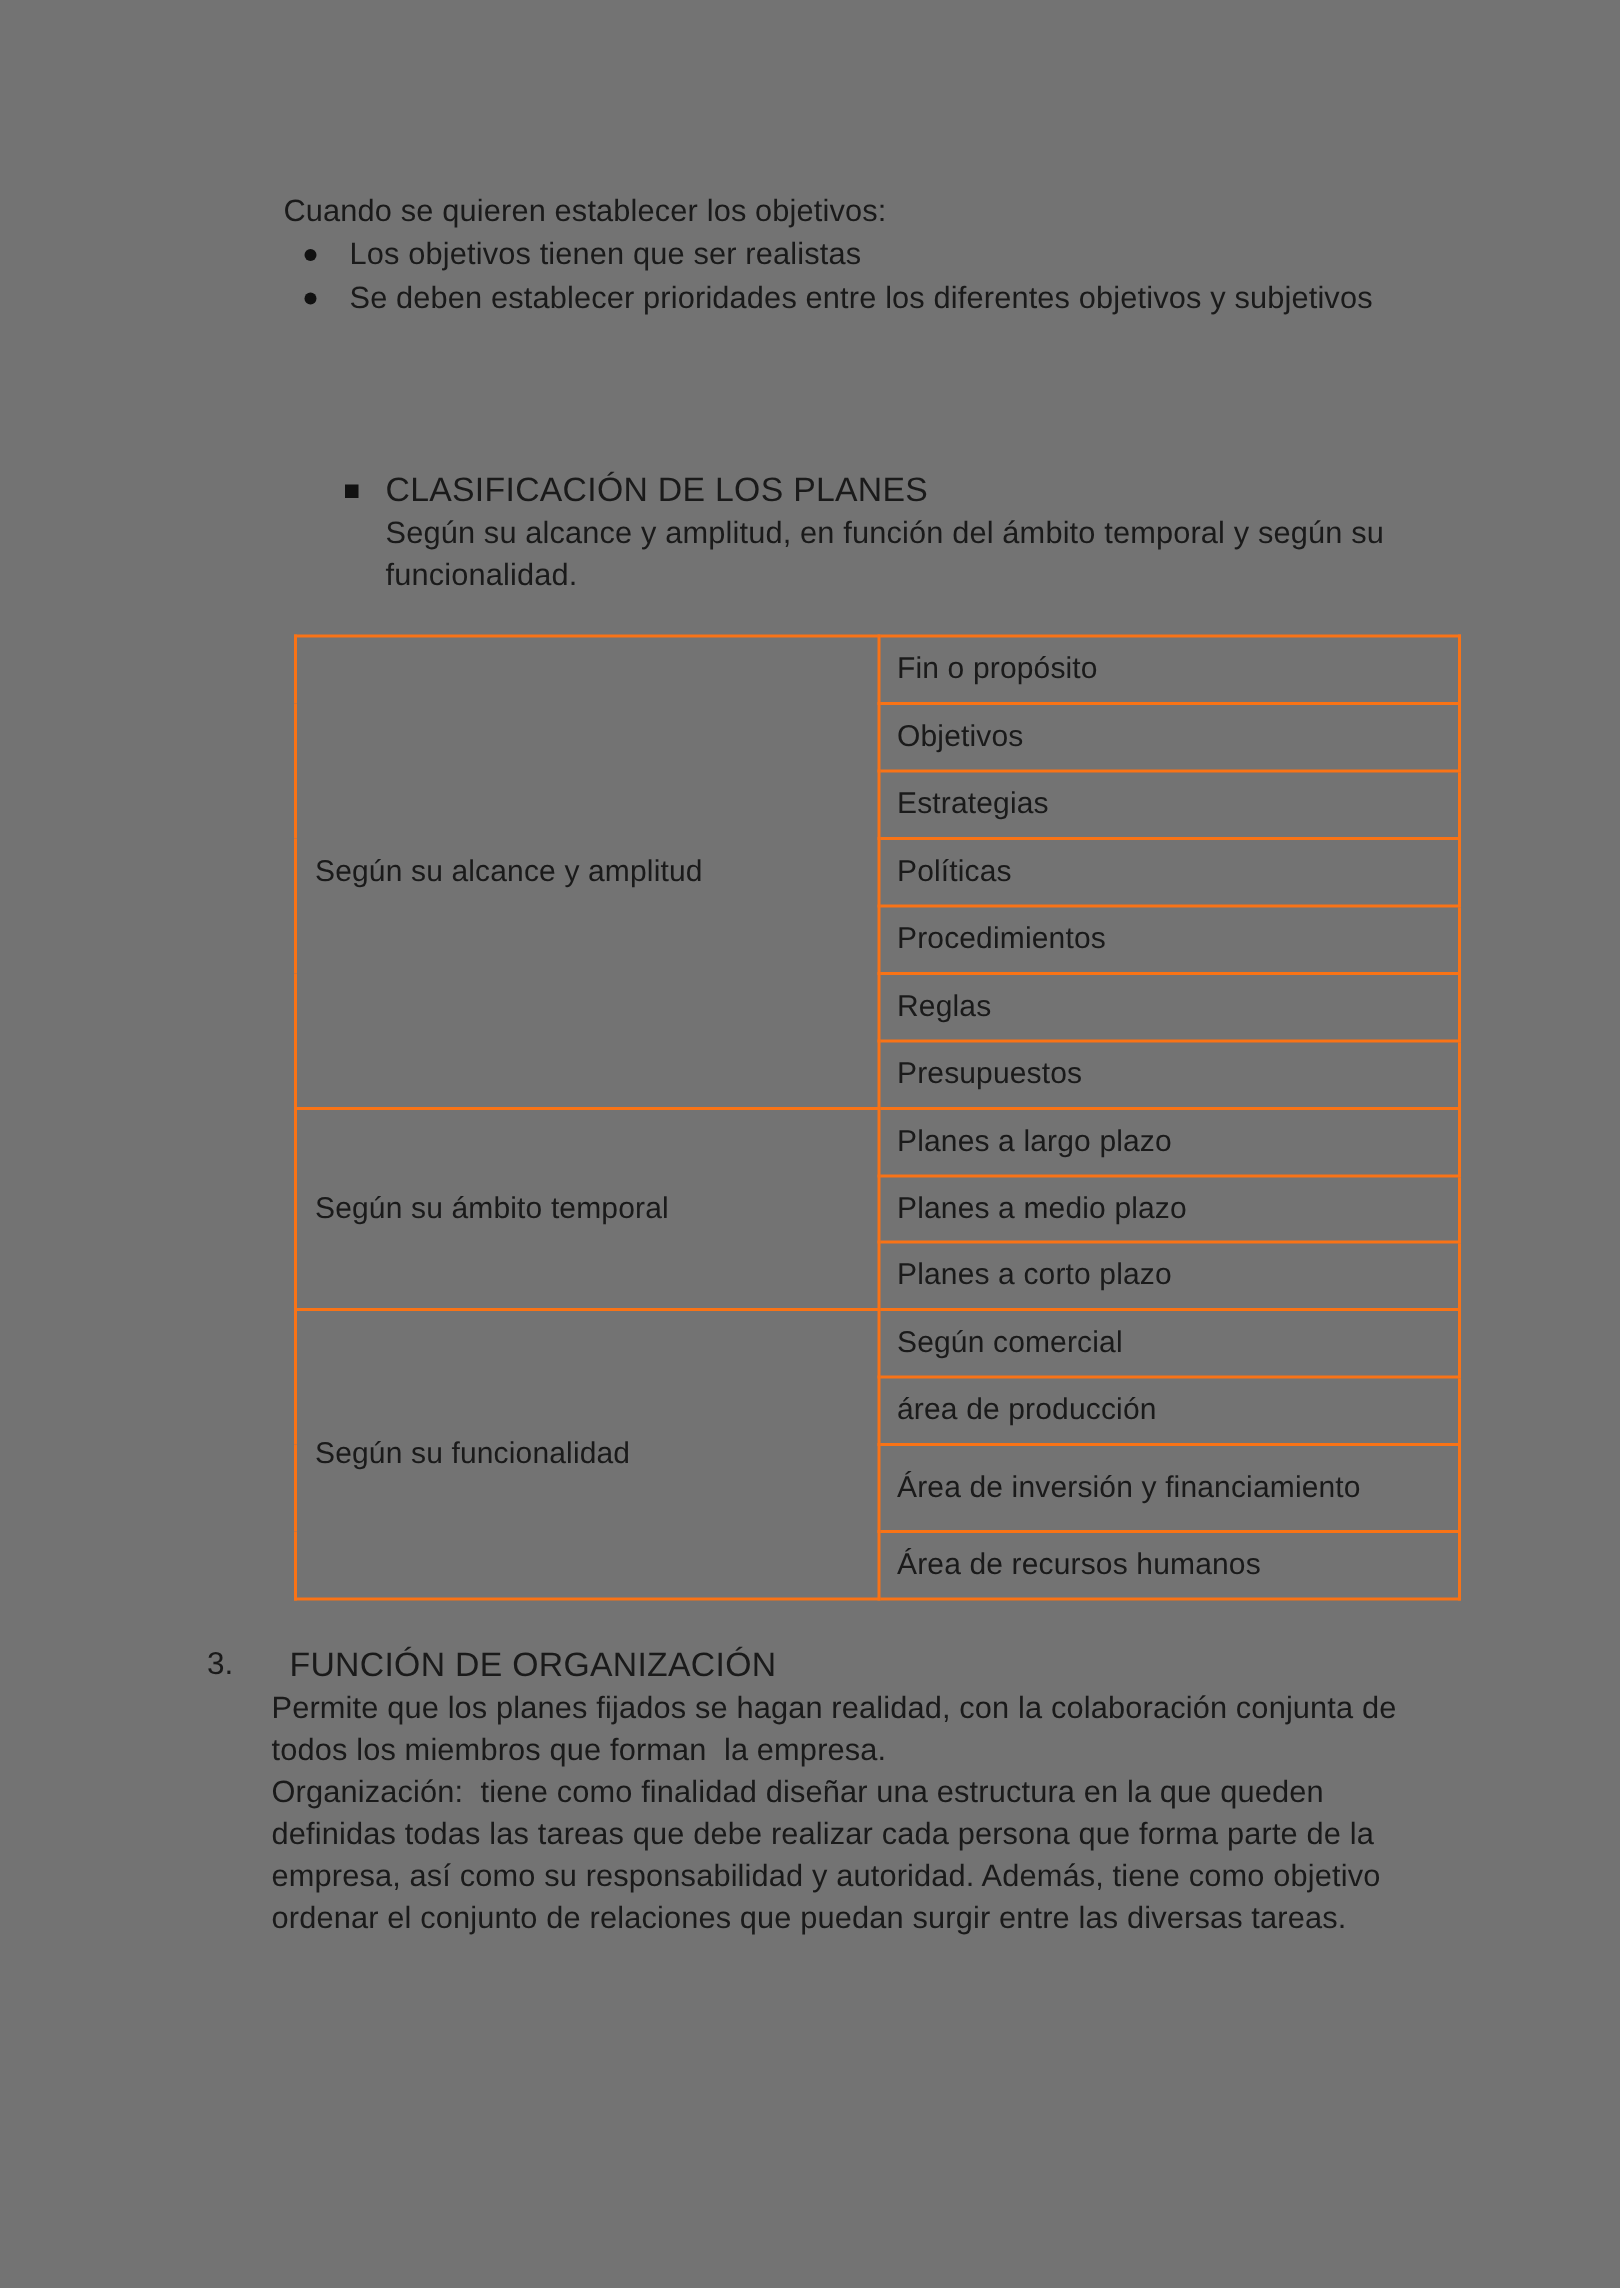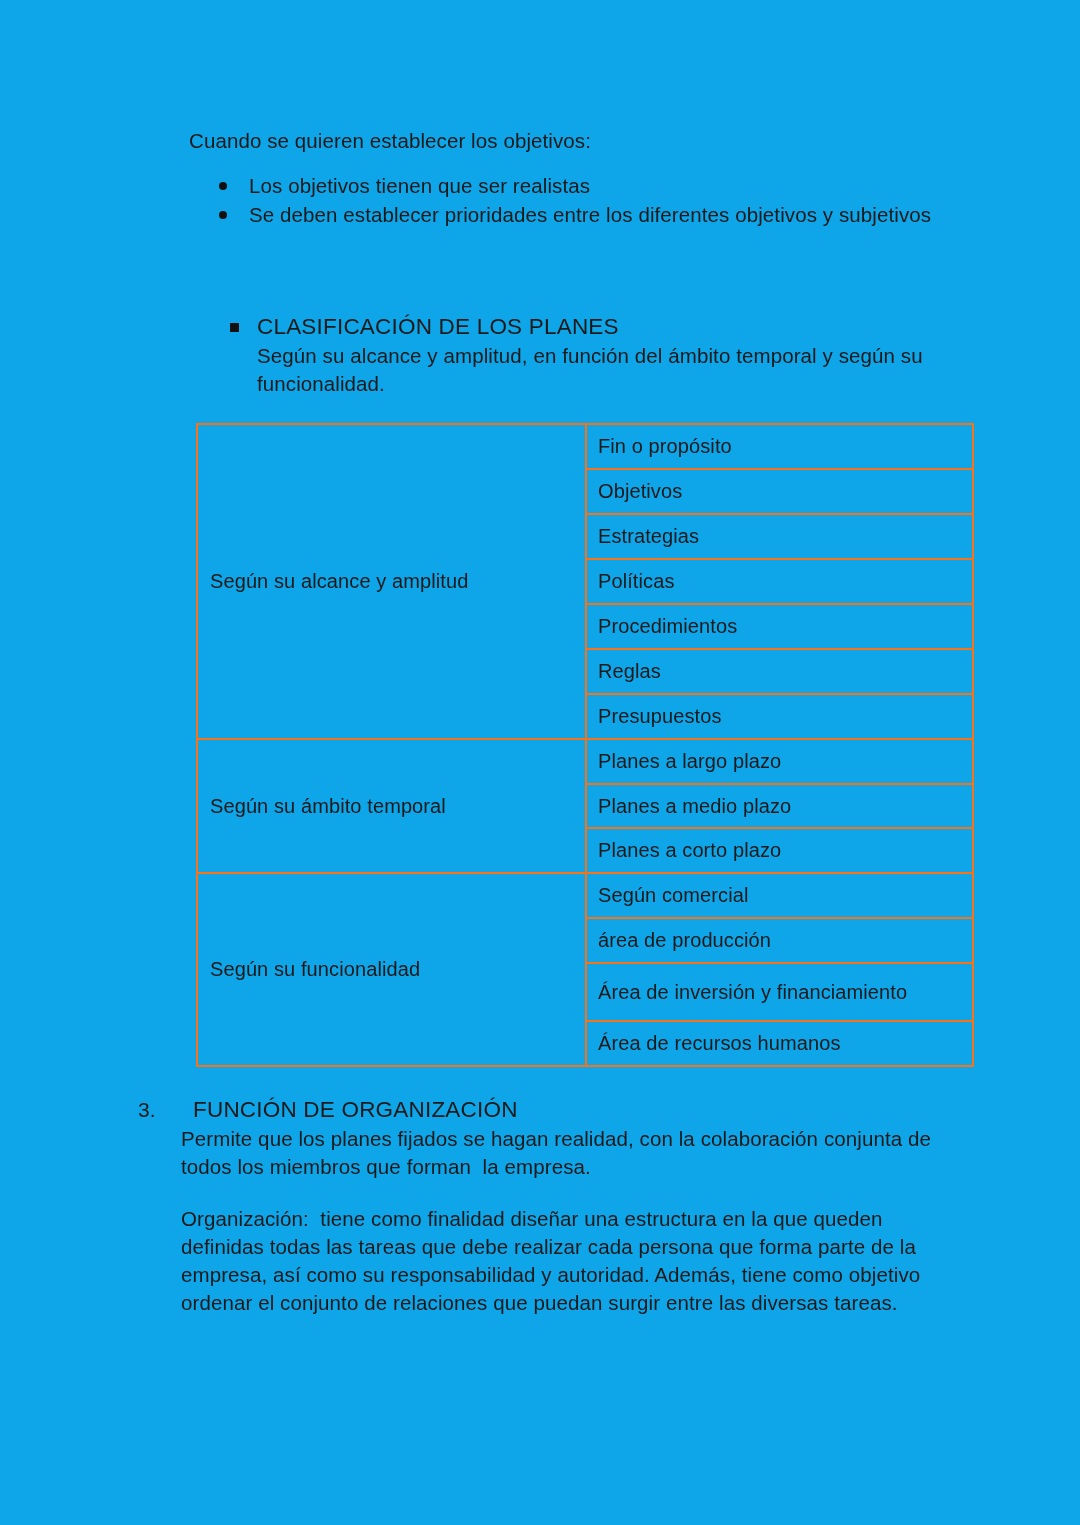--- a/index.html
+++ b/index.html
@@ -5,41 +5,41 @@
 <style>
   html, body {
     margin: 0;
     padding: 0;
     background: #ffffff;
   }
   .page {
     position: relative;
     width: 1080px;
     height: 1525px;
-    background: #0ea5e9;
+    background: #737373;
     font-family: "Liberation Sans", sans-serif;
     color: #1a1a1a;
     overflow: hidden;
   }
 
   
   .intro-block {
     position: absolute;
     left: 189px;
     top: 126px;
     width: 760px;
   }
   .intro-lead {
     font-size: 20.5px;
     line-height: 29px;
     letter-spacing: 0.1px;
   }
   .bullet-list {
     list-style: none;
-    margin: 16px;
+    margin: 0;
     padding: 0;
   }
   .bullet-list li {
     position: relative;
     padding-left: 44px;
     font-size: 20.5px;
     line-height: 29px;
     letter-spacing: 0.1px;
   }
   .bullet-list li .dot {
@@ -138,21 +138,21 @@
     line-height: 30px;
     letter-spacing: 0.2px;
     margin-left: 12px;
   }
   .num-para {
     font-size: 20.5px;
     line-height: 28px;
     letter-spacing: 0.1px;
     white-space: pre-wrap;
   }
-  .gap-para { margin-top: 24px; }
+  .gap-para { }
 </style>
 </head>
 <body>
 
 <div class="page">
 
   <div class="intro-block">
     <div class="intro-lead">Cuando se quieren establecer los objetivos:</div>
     <ul class="bullet-list">
       <li>

